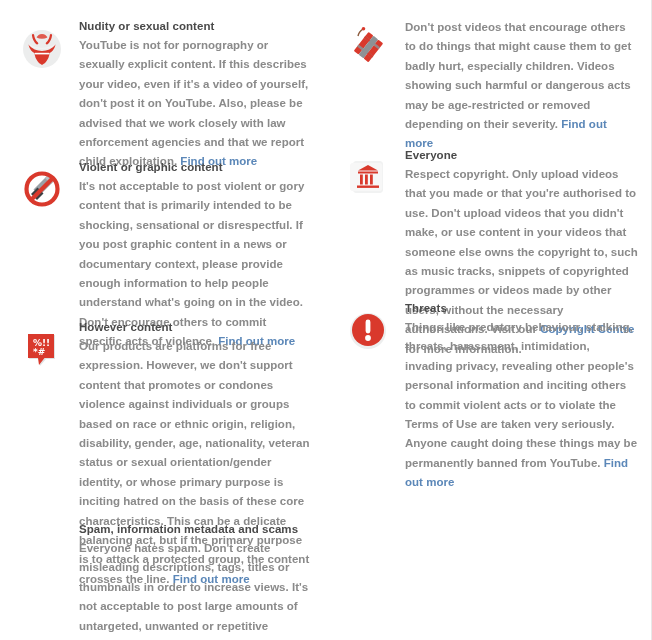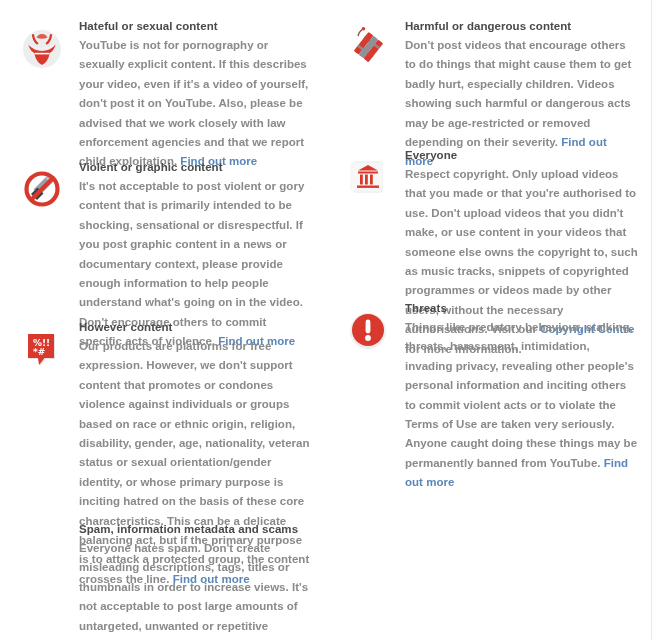--- a/index.html
+++ b/index.html
@@ -102,21 +102,21 @@
             <circle cx="27" cy="28" r="19" fill="#eceded"></circle>
             <path d="M18 14c0.5 4 2 6.5 4.2 8.3" stroke="#d9392c" stroke-width="2.2" fill="none" stroke-linecap="round"></path>
             <path d="M36 14c-0.5 4 -2 6.5 -4.2 8.3" stroke="#d9392c" stroke-width="2.2" fill="none" stroke-linecap="round"></path>
             <path d="M27 13c2.8 0 4.6 1.6 5.4 3.6 -1.6 0.8 -3.4 1.2 -5.4 1.2s-3.8-0.4-5.4-1.2C22.4 14.6 24.2 13 27 13z" fill="#e05b4f"></path>
             <path d="M13.5 23.5c4 4.5 8 6.4 13.5 6.4s9.5-1.9 13.5-6.4c-1 6.5-6.6 10.4-13.5 10.4S14.5 30 13.5 23.5z" fill="#d9392c"></path>
             <path d="M14 24.2c3.6 2.2 8.2 3.2 13 3.2s9.4-1 13-3.2" stroke="#ffffff" stroke-width="1.4" fill="none" opacity="0.35"></path>
             <path d="M19.5 32.5h15c-0.8 5.6 -3.6 9.6 -7.5 11.4 -3.9-1.8 -6.7-5.8 -7.5-11.4z" fill="#d9392c"></path>
             <path d="M20 32.6h14" stroke="#ffffff" stroke-width="1.6"></path>
           </svg>
         </span>
-        <div class="g-title">Hateful or sexual content</div>
+        <div class="g-title">Nudity or sexual content</div>
         <p class="g-body"><span>YouTube is not for pornography or sexually explicit content. If this describes your video, even if it's a video of yourself, don't post it on YouTube. Also, please be advised that we work closely with law enforcement agencies and that we report child exploitation. </span><a class="g-link">Find out more</a><span></span></p>
       </div>
 
       <div class="guideline abs r2-left">
         <span class="icon-wrap">
           <svg viewBox="0 0 54 54" xmlns="http://www.w3.org/2000/svg">
             <path d="M33 13l6 6 -14.5 14.5 -6-6z" fill="#9aa0a6"></path>
             <path d="M33 13l6 6 -3 3 -6-6z" fill="#b9bec2"></path>
             <path d="M22.5 25.5l6 6 -6.5 6.5 -6-6z" fill="#3c4043"></path>
             <circle cx="27" cy="27" r="15.5" fill="none" stroke="#d9392c" stroke-width="4.2"></circle>
@@ -158,21 +158,20 @@
               <rect x="17.5" y="14" width="6.2" height="24" rx="1" fill="#d9392c"></rect>
               <rect x="23.7" y="14" width="6.2" height="24" rx="1" fill="#8e9295"></rect>
               <rect x="29.9" y="14" width="6.2" height="24" rx="1" fill="#d9392c"></rect>
               <rect x="17.5" y="19" width="18.6" height="2.6" fill="#8e9295" opacity="0.85"></rect>
               <rect x="17.5" y="30" width="18.6" height="2.6" fill="#8e9295" opacity="0.85"></rect>
               <rect x="17.5" y="19" width="6.2" height="2.6" fill="#d9392c"></rect>
               <rect x="29.9" y="30" width="6.2" height="2.6" fill="#d9392c"></rect>
             </g>
           </svg>
         </span>
-        <div class="g-title">Harmful or dangerous content</div>
         <p class="g-body"><span>Don't post videos that encourage others to do things that might cause them to get badly hurt, especially children. Videos showing such harmful or dangerous acts may be age-restricted or removed depending on their severity. </span><a class="g-link">Find out more</a><span></span></p>
       </div>
 
       <div class="guideline abs r2-right">
         <span class="icon-wrap">
           <svg viewBox="0 0 54 54" xmlns="http://www.w3.org/2000/svg">
             <path d="M12 14c0-1.6 1.4-3 3-3h24c1.6 0 3 1.4 3 3v26c0 1.6-1.4 3-3 3H15c-1.6 0-3-1.4-3-3z" fill="#f1f2f2"></path>
             <path d="M9 15.5c0-1.4 1.2-2.5 2.6-2.5h27c1.4 0 2.6 1.1 2.6 2.5v23c0 1.4-1.2 2.5-2.6 2.5h-27c-1.4 0-2.6-1.1-2.6-2.5z" fill="#f7f7f7"></path>
             <path d="M27 15l10 5.5H17z" fill="#d9392c"></path>
             <rect x="17" y="21.5" width="20" height="2" fill="#d9392c"></rect>

